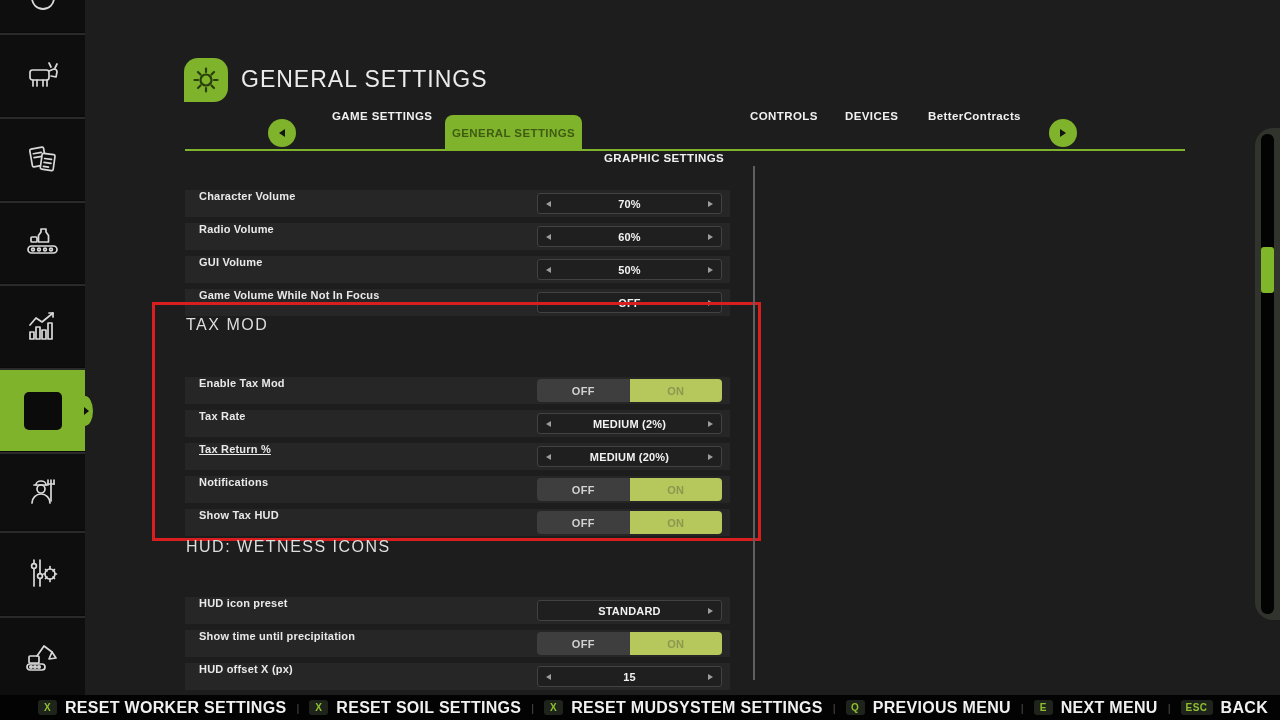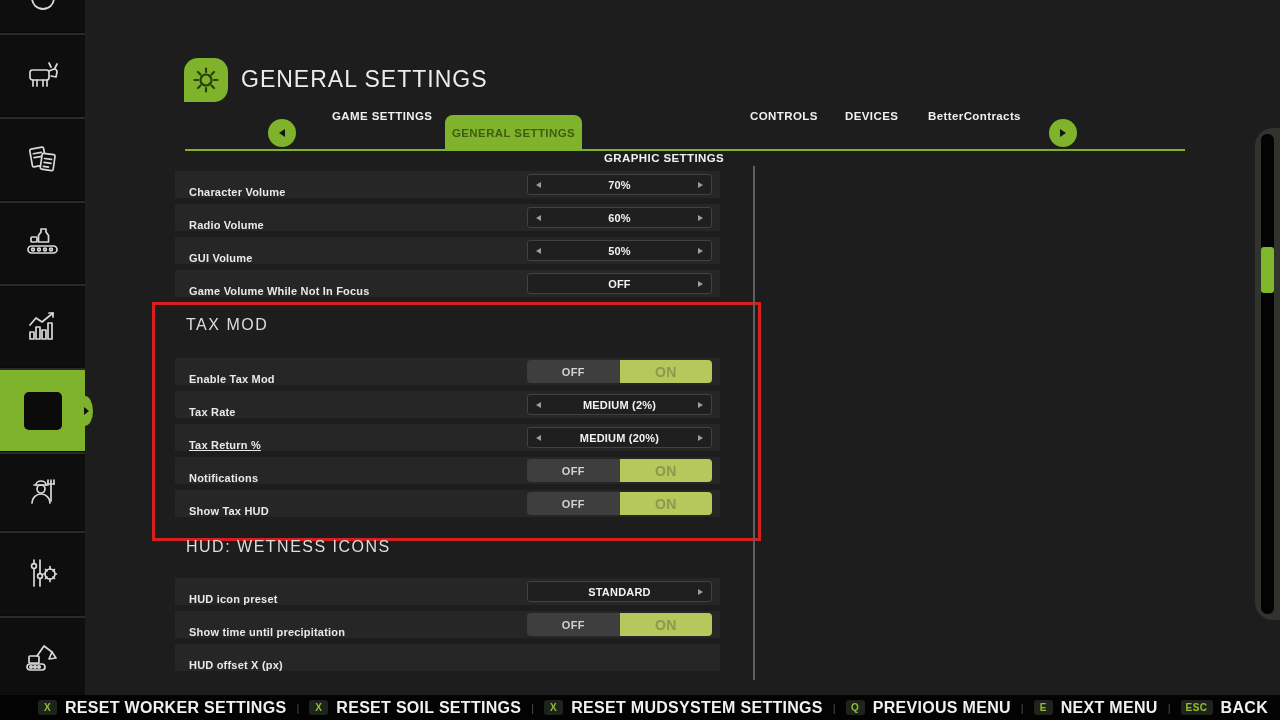--- a/index.html
+++ b/index.html
@@ -33,35 +33,35 @@
   .arrow-circle.left{left:268px;}
   .arrow-circle.right{left:1049px;}
   .tri-l{width:0;height:0;border-top:4px solid transparent;border-bottom:4px solid transparent;border-right:6px solid #141414;}
   .tri-r{width:0;height:0;border-top:4px solid transparent;border-bottom:4px solid transparent;border-left:6px solid #141414;}
   .tab{position:absolute;top:110px;font-size:11.5px;font-weight:bold;letter-spacing:.4px;
     color:#f0f0f0;cursor:pointer;white-space:nowrap;}
   .tab-active{position:absolute;left:445px;top:115px;width:137px;height:36px;background:#7fb32b;
     border-radius:8px 8px 0 0;display:flex;align-items:center;justify-content:center;
     font-size:11.5px;font-weight:bold;letter-spacing:.4px;color:#3f5c12;cursor:pointer;}
   
-  .srow{position:absolute;left:175px;width:545px;height:27px;background:#262626;
-    display:flex;align-items:flex-end;}
+  .srow{position:absolute;left:185px;width:545px;height:27px;background:#262626;
+    display:flex;align-items:flex-start;margin-top:19px;}
   .srow-label{margin-left:14px;font-size:11px;font-weight:bold;letter-spacing:.2px;color:#e9e9e9;}
   .stepper{position:absolute;left:352px;top:3px;width:185px;height:21px;box-sizing:border-box;
     background:#1f1f1f;border:1px solid #424242;border-radius:3px;
     display:flex;align-items:center;justify-content:center;cursor:pointer;}
   .stepper-value{font-size:11px;font-weight:bold;color:#f2f2f2;letter-spacing:.2px;}
   .st-arrow{position:absolute;top:50%;transform:translateY(-50%);}
   .st-arrow.l{left:8px;width:0;height:0;border-top:3.5px solid transparent;border-bottom:3.5px solid transparent;border-right:5px solid #9d9d9d;}
   .st-arrow.r{right:8px;width:0;height:0;border-top:3.5px solid transparent;border-bottom:3.5px solid transparent;border-left:5px solid #9d9d9d;}
   .toggle{position:absolute;left:352px;top:2px;width:185px;height:23px;display:flex;cursor:pointer;}
   .toggle-off{flex:1;background:#3e3e3e;border-radius:4px 0 0 4px;display:flex;align-items:center;
     justify-content:center;font-size:11px;font-weight:bold;color:#d2d2d2;letter-spacing:.3px;}
   .toggle-on{flex:1;background:#b6c75c;border-radius:0 4px 4px 0;display:flex;align-items:center;
-    justify-content:center;font-size:14px;font-weight:bold;color:#8b9950;letter-spacing:.3px;}
+    justify-content:center;font-size:11px;font-weight:bold;color:#8b9950;letter-spacing:.3px;}
   .section-title{position:absolute;left:186px;font-size:16px;font-weight:400;
     letter-spacing:1.5px;color:#dedede;}
   
   .red-box{position:absolute;left:152px;top:302px;width:609px;height:239px;box-sizing:border-box;
     border:3px solid #d81e1e;pointer-events:none;}
   .scroll-line{position:absolute;left:753px;top:166px;width:2px;height:514px;background:#5f5f5f;}
   .right-widget{position:absolute;left:1255px;top:128px;width:46px;height:492px;
     background:#31342d;border-radius:18px;}
   .right-slot{position:absolute;left:6px;top:6px;width:13px;height:480px;background:#030303;border-radius:6px;}
   .right-thumb{position:absolute;left:6px;top:119px;width:13px;height:46px;background:#7fb62a;border-radius:3px;cursor:pointer;}
@@ -295,20 +295,25 @@
 </div>
 <div class="srow" style="top:611px;">
   <span class="srow-label">Show time until precipitation</span>
   <div class="toggle">
     <div class="toggle-off">OFF</div>
     <div class="toggle-on">ON</div>
   </div>
 </div>
 <div class="srow" style="top:644px;">
   <span class="srow-label">HUD offset X (px)</span>
+  <div class="stepper">
+    <div class="st-arrow l"></div>
+    <span class="stepper-value">15</span>
+    <div class="st-arrow r"></div>
+  </div>
 </div>
 
 <div class="scroll-line"></div>
 <div class="right-widget">
   <div class="right-slot"></div>
   <div class="right-thumb"></div>
 </div>
 
 <div class="bottom-bar">
   <div class="bitem">

